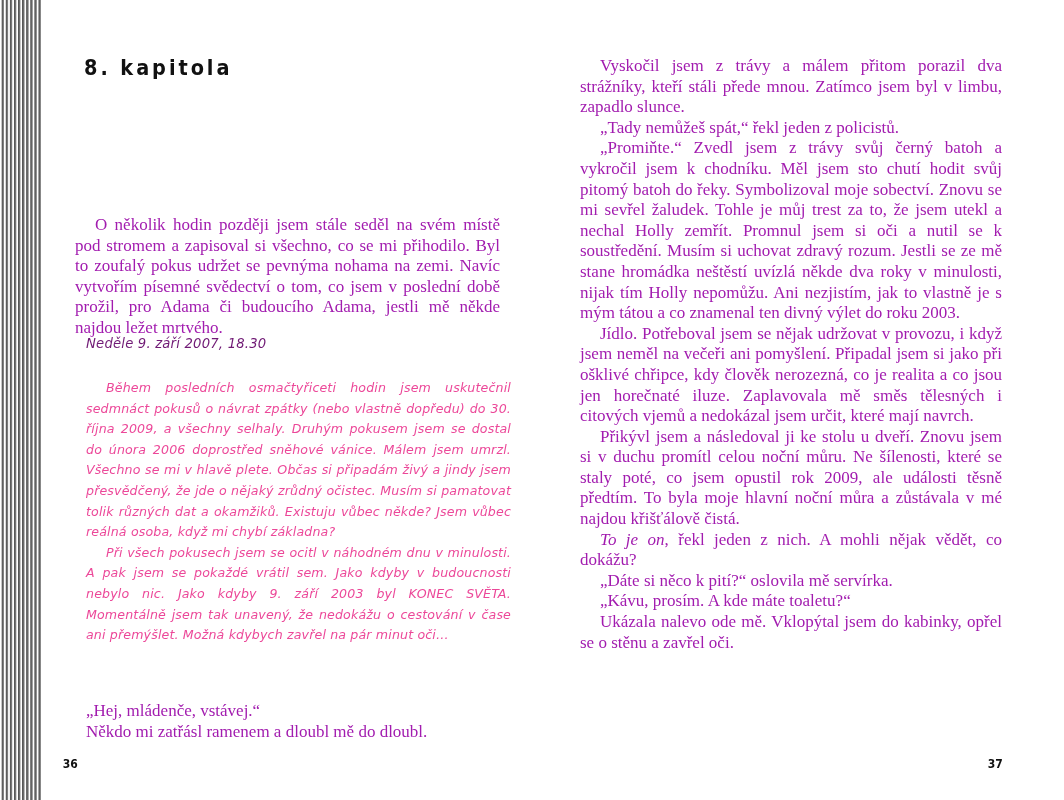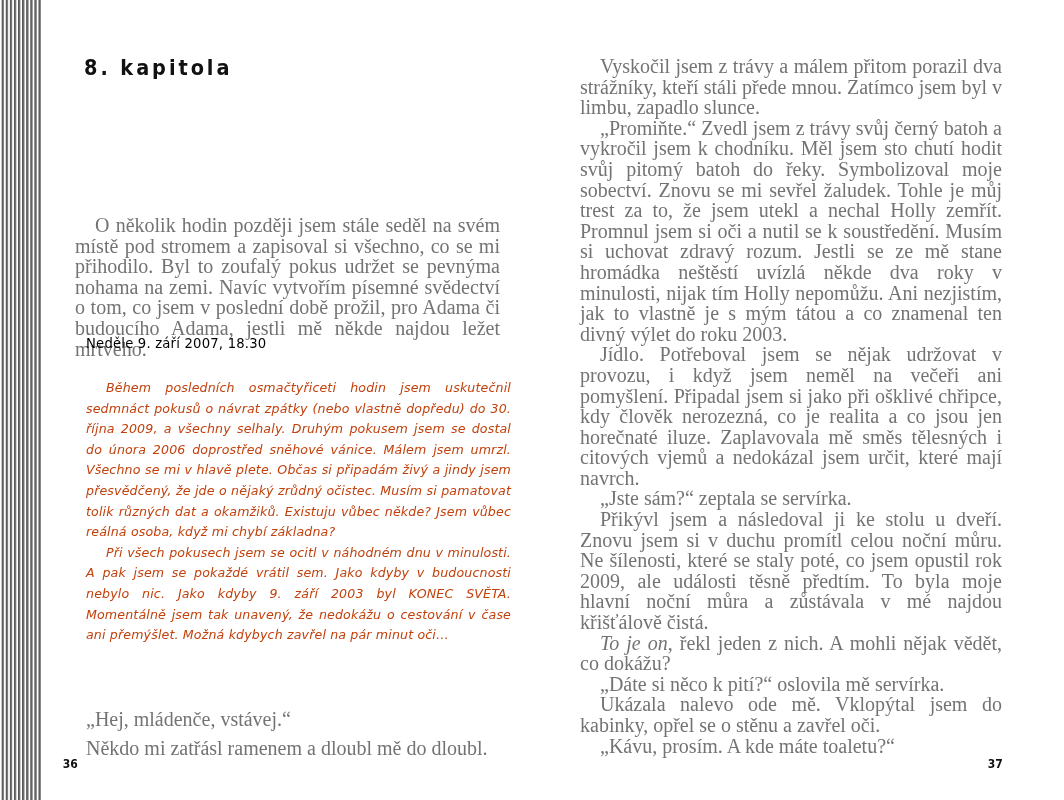--- a/index.html
+++ b/index.html
@@ -20,39 +20,39 @@
   .page-left { left: 42px; width: 490px; }
   .page-right { left: 532px; width: 532px; }
 
   .chapter-title {
     position: absolute; left: 42px; top: 56px;
     font-family: "DejaVu Sans", sans-serif; font-weight: bold;
     font-size: 21px; letter-spacing: 3.2px; color: #111;
     transform: scaleX(0.92); transform-origin: left;
   }
   .body-text {
-    font-size: 20px; line-height: 20.6px; text-align: justify;
-    color: #737373;
+    font-size: 17px; line-height: 20.6px; text-align: justify;
+    color: #a21caf;
   }
   .body-text p { margin: 0; text-indent: 20px; }
   .left-intro { position: absolute; left: 33px; top: 215px; width: 425px; }
   .diary-date {
     position: absolute; left: 44px; top: 336px;
-    font-family: "DejaVu Sans", sans-serif; 
-    font-size: 13.2px; letter-spacing: 0.2px; color: #000000;
+    font-family: "DejaVu Sans", sans-serif; font-style: italic;
+    font-size: 13.2px; letter-spacing: 0.2px; color: #701a75;
   }
   .diary {
     position: absolute; left: 44px; top: 378px; width: 425px;
     font-family: "DejaVu Sans", sans-serif; font-style: italic;
-    font-size: 12.6px; line-height: 20.6px; text-align: justify; color: #c2410c;
+    font-size: 12.6px; line-height: 20.6px; text-align: justify; color: #ec4899;
     letter-spacing: 0.15px;
   }
   .diary p { margin: 0; text-indent: 20px; }
   .left-outro { position: absolute; left: 44px; top: 701px; width: 425px; }
-  .left-outro p { text-indent: 0; margin-top: 8px; }
+  .left-outro p { text-indent: 0; }
 
   .right-text { position: absolute; left: 48px; top: 56px; width: 422px; }
 
   .page-number {
     position: absolute; top: 757px;
     font-family: "DejaVu Sans", sans-serif; font-weight: bold; font-size: 12px;
     color: #111; transform: scaleX(0.9);
   }
   .pn-left { left: 20px; }
   .pn-right { left: 455px; }
@@ -81,24 +81,24 @@
     <p>„Hej, mládenče, vstávej.“</p>
     <p>Někdo mi zatřásl ramenem a dloubl mě do dloubl.</p>
   </div>
 
   <div class="page-number pn-left">36</div>
 </div>
 
 <div class="page page-right">
   <div class="body-text right-text">
     <p>Vyskočil jsem z trávy a málem přitom porazil dva strážníky, kteří stáli přede mnou. Zatímco jsem byl v limbu, zapadlo slunce.</p>
+    <p>„Tady nemůžeš spát,“ řekl jeden z policistů.</p>
     <p>„Promiňte.“ Zvedl jsem z trávy svůj černý batoh a vykročil jsem k chodníku. Měl jsem sto chutí hodit svůj pitomý batoh do řeky. Symbolizoval moje sobectví. Znovu se mi sevřel žaludek. Tohle je můj trest za to, že jsem utekl a nechal Holly zemřít. Promnul jsem si oči a nutil se k soustředění. Musím si uchovat zdravý rozum. Jestli se ze mě stane hromádka neštěstí uvízlá někde dva roky v minulosti, nijak tím Holly nepomůžu. Ani nezjistím, jak to vlastně je s mým tátou a co znamenal ten divný výlet do roku 2003.</p>
     <p>Jídlo. Potřeboval jsem se nějak udržovat v provozu, i když jsem neměl na večeři ani pomyšlení. Připadal jsem si jako při ošklivé chřipce, kdy člověk nerozezná, co je realita a co jsou jen horečnaté iluze. Zaplavovala mě směs tělesných i citových vjemů a nedokázal jsem určit, které mají navrch.</p>
-    <p>„Jste sám?“ zeptala se servírka.</p>
     <p>Přikývl jsem a následoval ji ke stolu u dveří. Znovu jsem si v duchu promítl celou noční můru. Ne šílenosti, které se staly poté, co jsem opustil rok 2009, ale události těsně předtím. To byla moje hlavní noční můra a zůstávala v mé najdou křišťálově čistá.</p>
     <p><em>To je on</em><span>, řekl jeden z nich. A mohli nějak vědět, co dokážu?</span></p>
     <p>„Dáte si něco k pití?“ oslovila mě servírka.</p>
+    <p>„Kávu, prosím. A kde máte toaletu?“</p>
     <p>Ukázala nalevo ode mě. Vklopýtal jsem do kabinky, opřel se o stěnu a zavřel oči.</p>
-    <p>„Kávu, prosím. A kde máte toaletu?“</p>
   </div>
 
   <div class="page-number pn-right">37</div>
 </div>
 
 </body></html>

